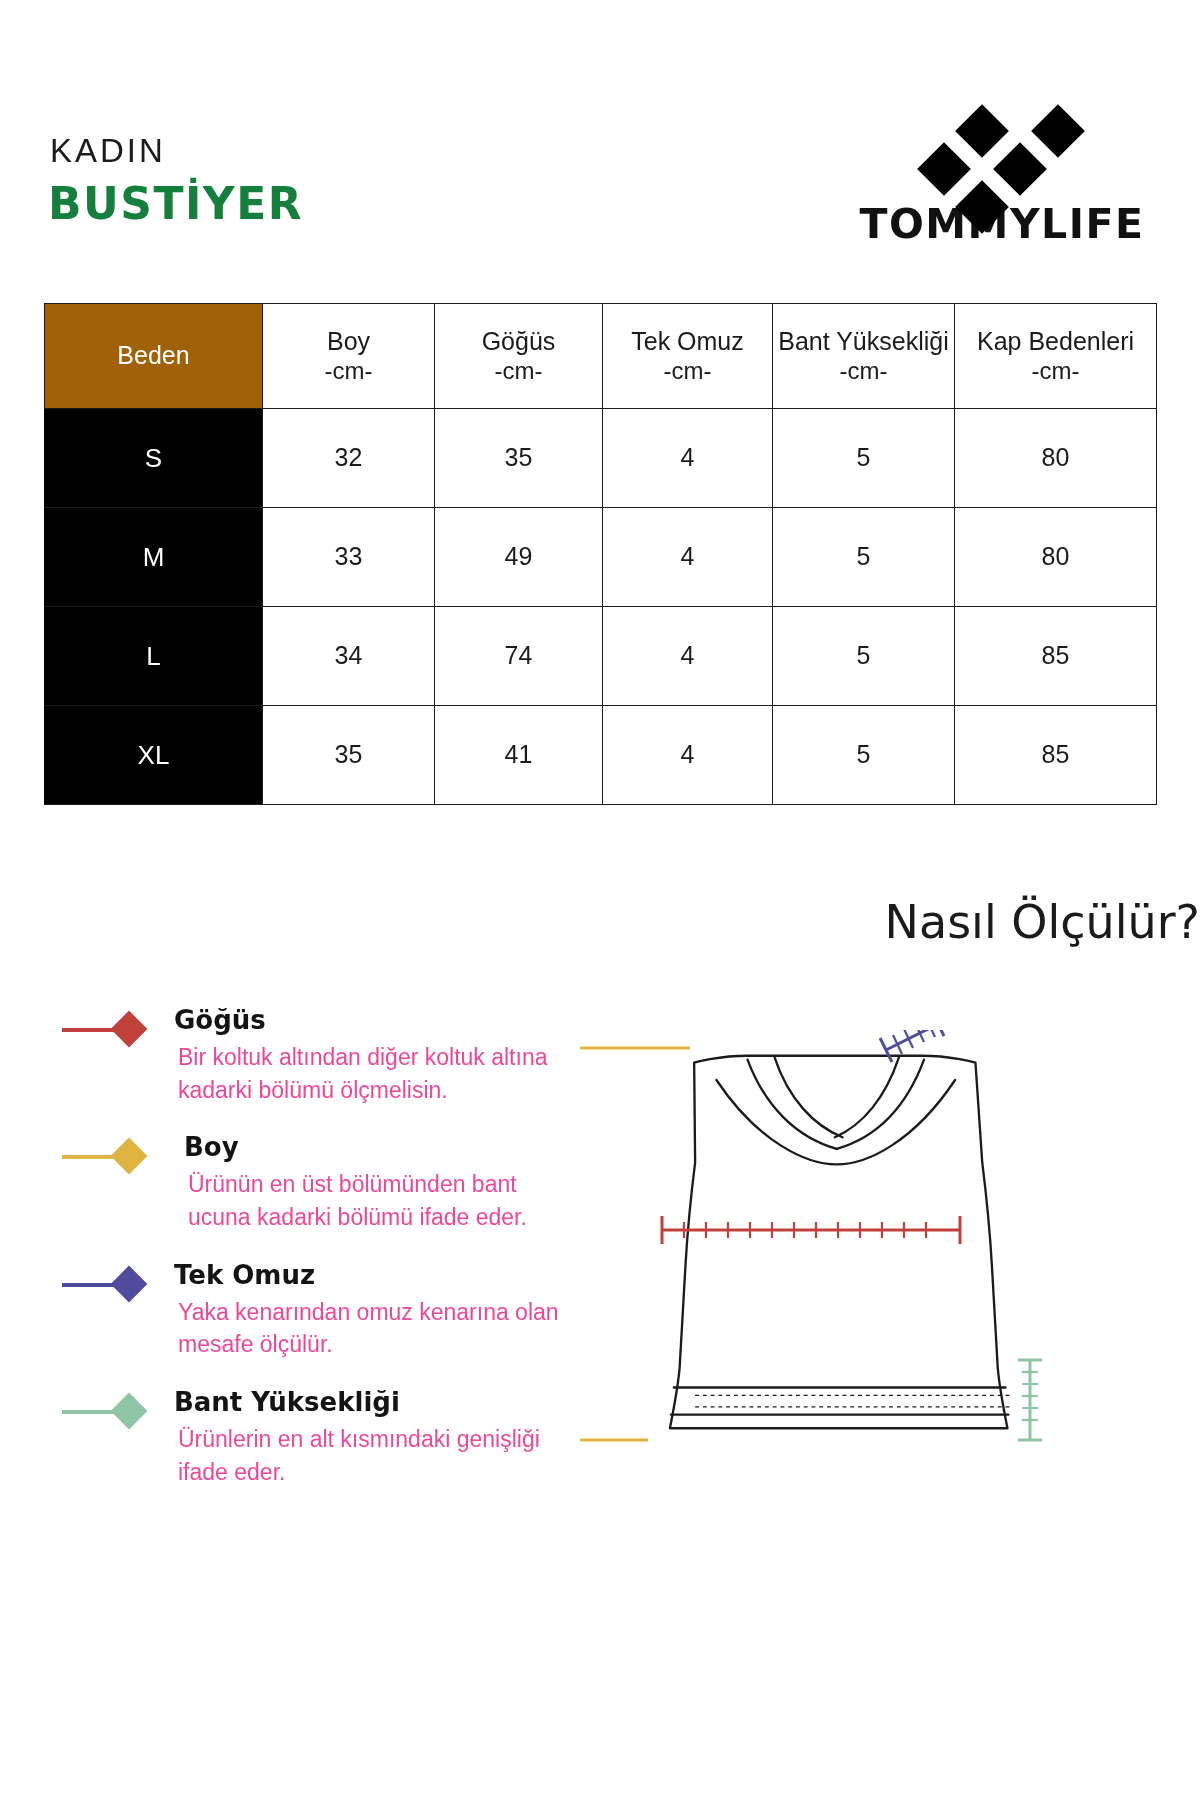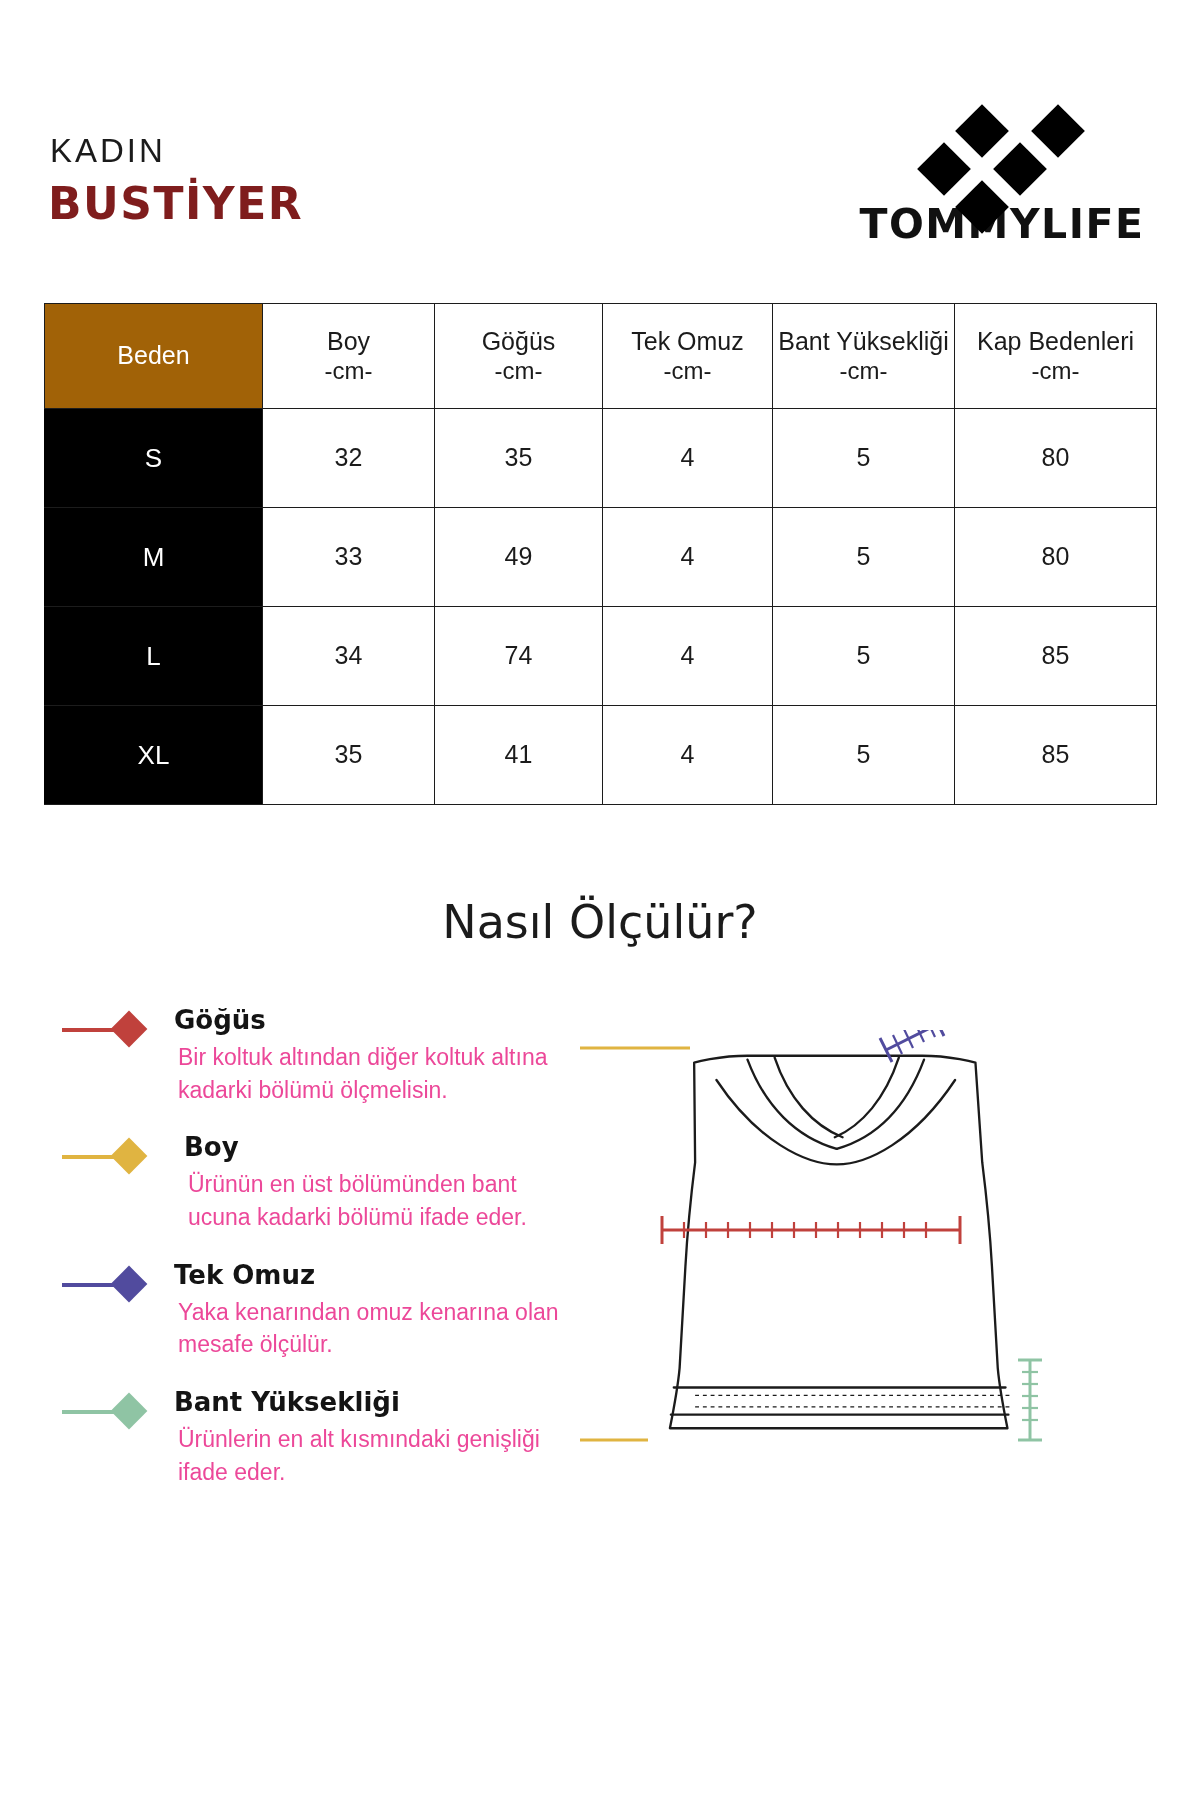--- a/index.html
+++ b/index.html
@@ -73,21 +73,21 @@
     letter-spacing: 3px;
     color: #1b1b1b;
     font-weight: 400;
   }
   .bustiyer {
     position: absolute;
     left: 0px;
     top: 68px;
     font-size: 44px;
     letter-spacing: 1.5px;
-    color: #7f1d1d;
+    color: #15803d;
     font-weight: bold;
     font-family: "DejaVu Sans", sans-serif;
     text-align: right;
   }
 
   
   .table-wrap {
     position: absolute;
     left: 44px;
     top: 303px;
@@ -139,21 +139,21 @@
   col.c-omuz  { width: 170px; }
   col.c-bant  { width: 182px; }
   col.c-kap   { width: 202px; }
 
   
   .how-title {
     position: absolute;
     left: 0;
     top: 895px;
     width: 1200px;
-    text-align: center;
+    text-align: right;
     font-size: 46px;
     font-weight: 500;
     color: #1b1b1b;
     font-family: "DejaVu Sans", sans-serif;
   }
 
   
   .legend {
     position: absolute;
     left: 62px;

